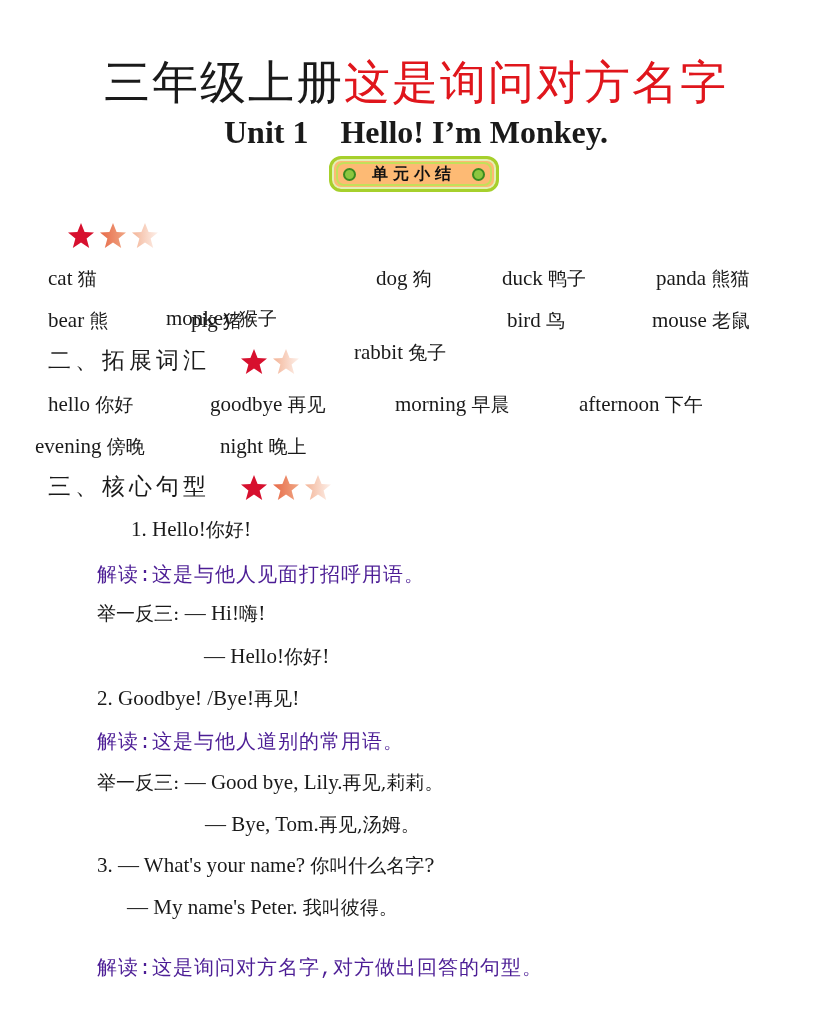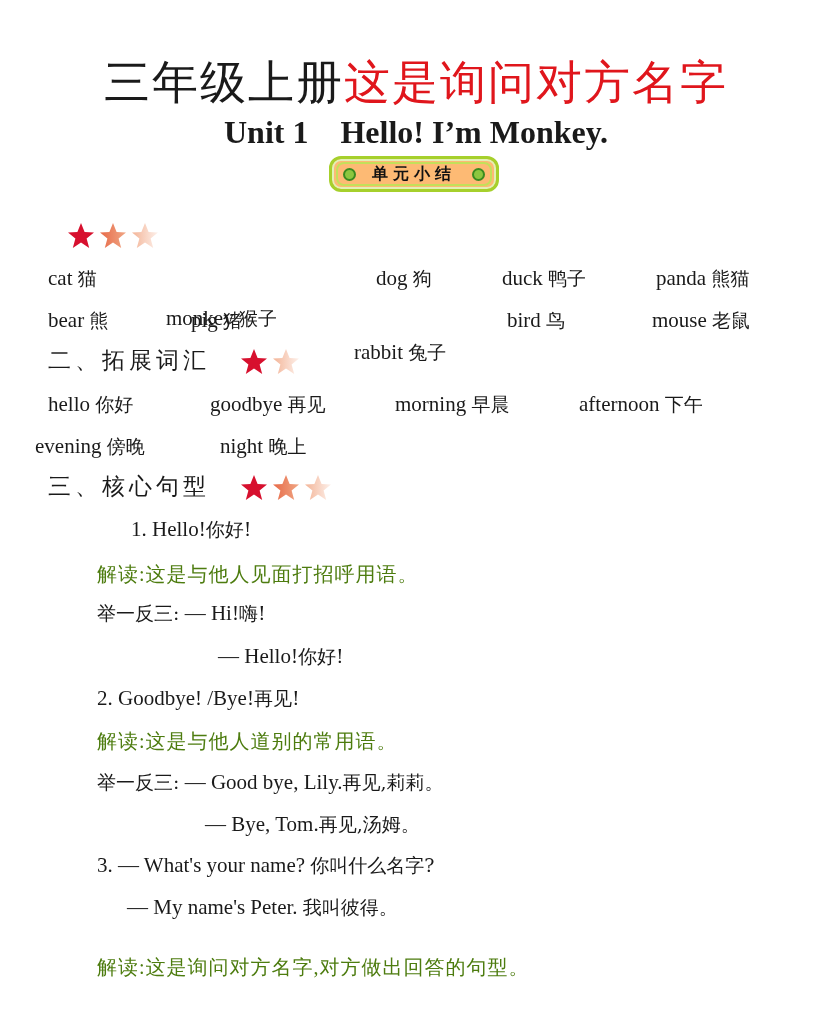--- a/index.html
+++ b/index.html
@@ -16,21 +16,21 @@
     .badge-inner { position:absolute; left:4px; top:3px; right:4px; bottom:3px; border:2px solid #c4e05a; border-radius:8px;
                    display:flex; align-items:center; justify-content:space-between; padding:0 5px; }
     .dot { width:13px; height:13px; border-radius:50%; background:#8cc63f; border:2px solid #3a8a1f; box-sizing:border-box; }
     .badge-label { font-family:"DejaVu Sans",sans-serif; font-weight:bold; font-size:16px; letter-spacing:5px; color:#111; }
     .sec { font-size:23px; letter-spacing:4px; font-family:"DejaVu Serif",serif; }
     .stars { display:inline-flex; gap:2px; vertical-align:middle; margin-left:18px; }
     .star { width:30px; height:30px; }
     .word { font-size:21px; }
     .zh { font-family:"DejaVu Serif",serif; font-size:19px; }
     .line { font-size:21px; }
-    .blue { color:#4d7c0f; font-family:Liberation Serif, serif; font-size:20px; letter-spacing:1px; }
+    .blue { color:#4c1d95; font-family:Liberation Mono, monospace; font-size:20px; letter-spacing:1px; }
   </style>
 </head>
 <body>
 
 <svg width="0" height="0" style="position:absolute">
   <defs>
     <path id="starpath" d="M15 2 L18.6 11 L28 11.4 L20.6 17.4 L23.2 27 L15 21.6 L6.8 27 L9.4 17.4 L2 11.4 L11.4 11 Z"></path>
     <linearGradient id="fade3" x1="0" x2="1" y1="0" y2="0">
       <stop offset="0" stop-color="#f3b497"></stop>
         <stop offset="1" stop-color="#fdf0ea"></stop>
@@ -112,21 +112,21 @@
       </svg>
     <svg class="star" viewBox="0 0 30 30">
         <use href="#starpath" fill="url(#fade3)"></use>
       </svg>
   </span>
 </div>
 
 <div class="abs line" style="top:517px;left:97px;margin-left:34px;"><span>1. Hello!</span><span class="zh">你好!</span></div>
 <div class="abs blue" style="top:561px;left:97px;">解读:这是与他人见面打招呼用语。</div>
 <div class="abs line" style="top:601px;left:97px;"><span class="zh">举一反三:</span> <span>— Hi!</span><span class="zh">嗨!</span></div>
-<div class="abs line" style="top:644px;left:218px;text-align:right;"><span>— Hello!</span><span class="zh">你好!</span></div>
+<div class="abs line" style="top:644px;left:204px;text-align:right;"><span>— Hello!</span><span class="zh">你好!</span></div>
 
 <div class="abs line" style="top:686px;left:97px;"><span>2. Goodbye! /Bye!</span><span class="zh">再见!</span></div>
 <div class="abs blue" style="top:728px;left:97px;">解读:这是与他人道别的常用语。</div>
 <div class="abs line" style="top:770px;left:97px;"><span class="zh">举一反三:</span> <span>— Good bye, Lily.</span><span class="zh">再见,莉莉。</span></div>
 <div class="abs line" style="top:812px;left:205px;"><span>— Bye, Tom.</span><span class="zh">再见,汤姆。</span></div>
 
 <div class="abs line" style="top:853px;left:97px;"><span>3. — What's your name?</span> <span class="zh">你叫什么名字?</span></div>
 <div class="abs line" style="top:895px;left:127px;"><span>— My name's Peter.</span> <span class="zh">我叫彼得。</span></div>
 <div class="abs blue" style="top:937px;left:97px;margin-top:17px;">解读:这是询问对方名字,对方做出回答的句型。</div>
 

